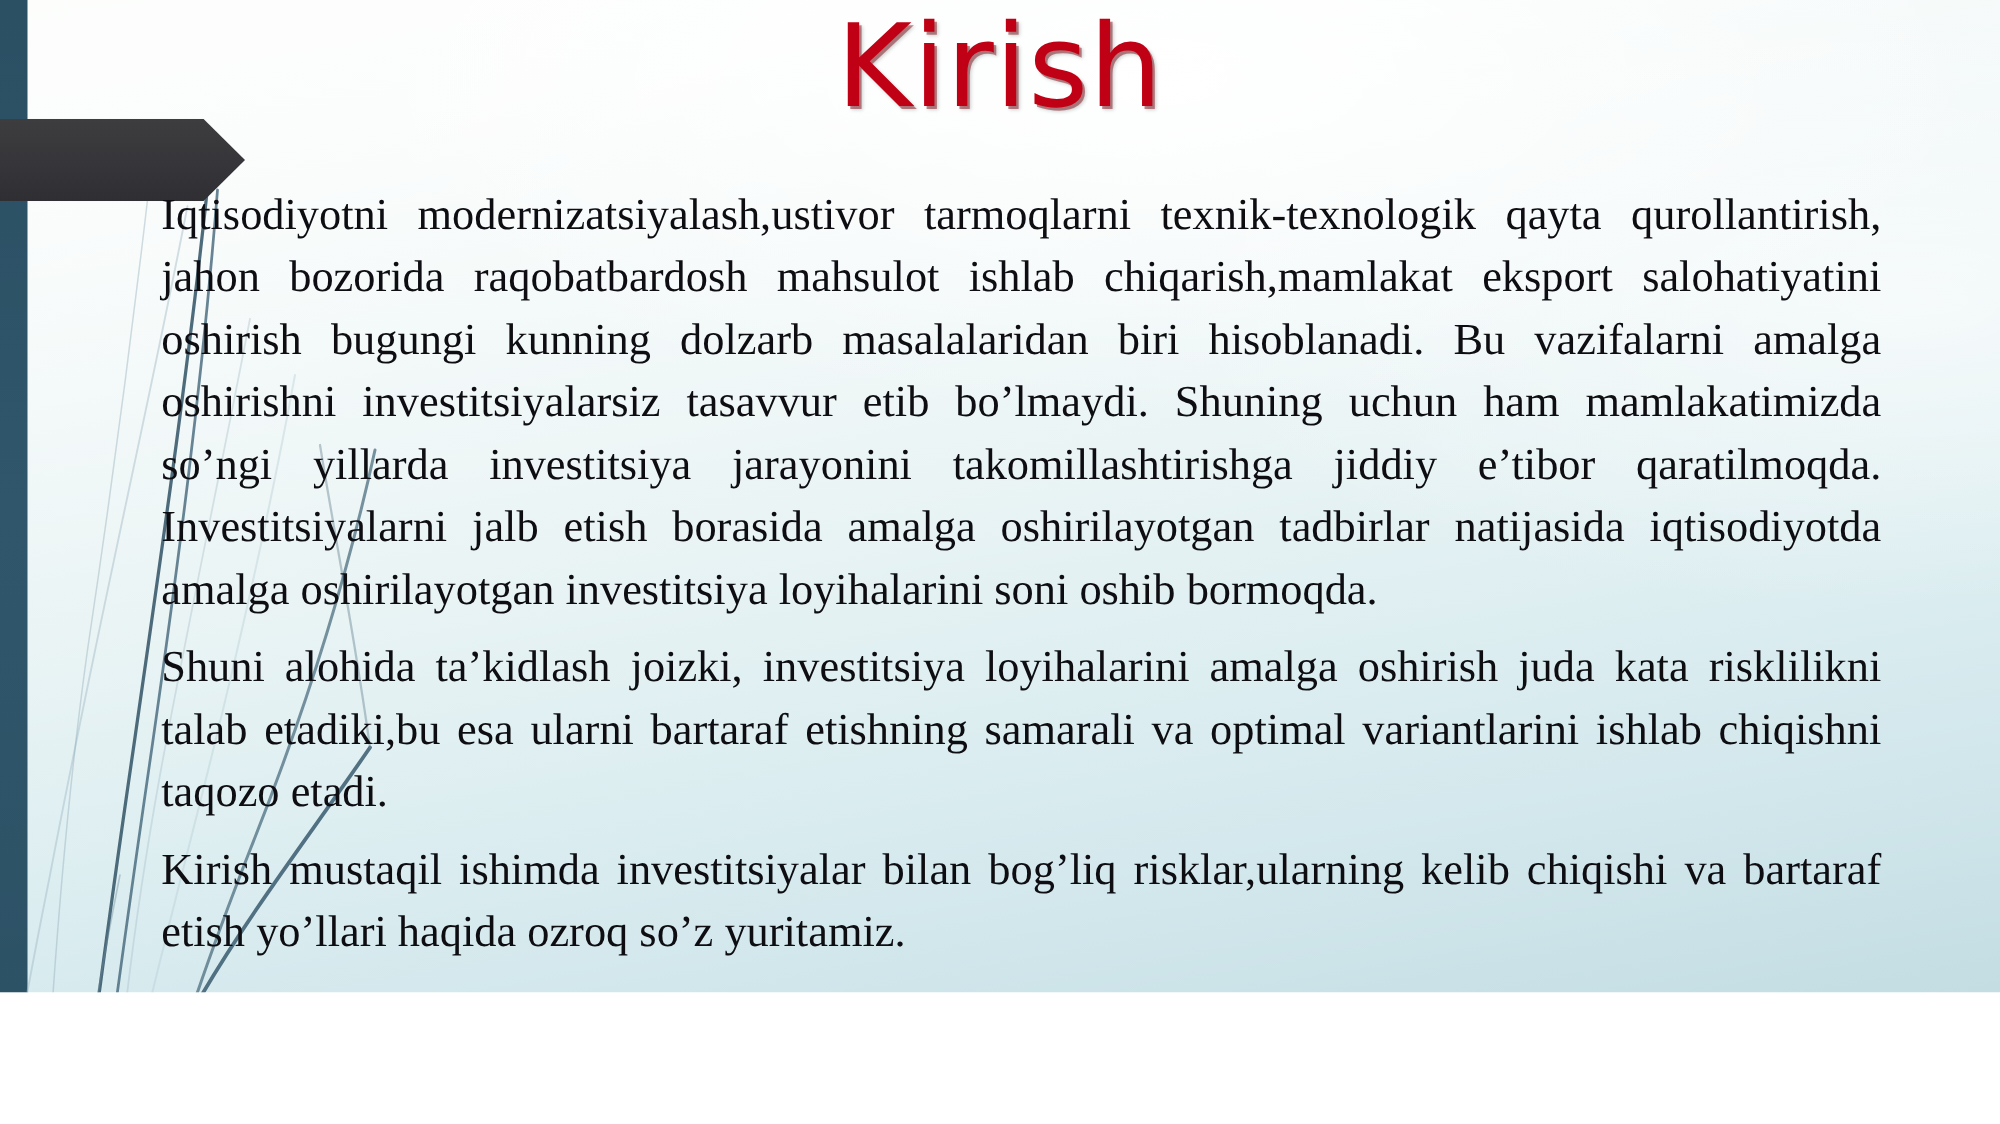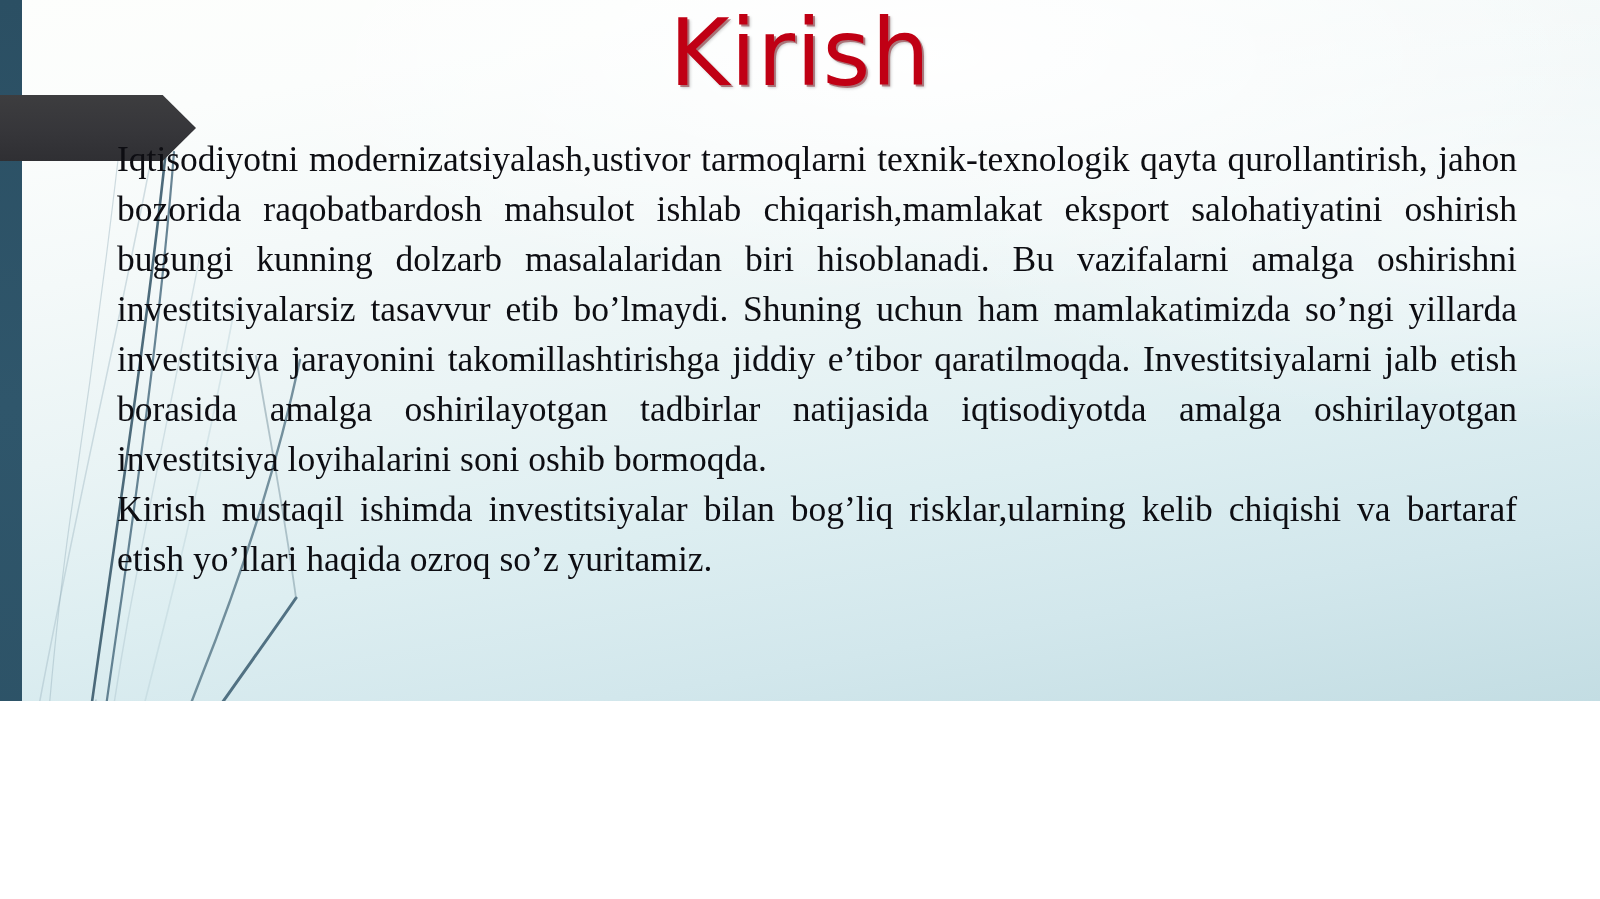--- a/index.html
+++ b/index.html
@@ -4,21 +4,21 @@
 <style>
   html, body {
     margin: 0;
     padding: 0;
     background: #ffffff;
   }
 
   #slide {
     position: relative;
     width: 1600px;
-    height: 701px;
+    height: 794px;
     overflow: hidden;
     background: linear-gradient(170deg,
         #fdfefc 0%,
         #fbfdfc 14%,
         #f4f9f9 30%,
         #eaf4f5 48%,
         #ddeef1 66%,
         #d2e7ec 82%,
         #c3dde3 100%);
     font-family: "Liberation Serif", "DejaVu Serif", serif;
@@ -91,21 +91,21 @@
     color: #0d0d12;
     font-size: 35.5px;
     line-height: 50px;
     text-align: justify;
     text-justify: inter-word;
     -webkit-hyphens: none;
     hyphens: none;
   }
 
   .body-copy p {
-    margin: 0;
+    margin: 12px;
     text-indent: 0;
   }
 
   .p-indent-1 { text-indent: 86px; }
   .p-indent-2 { text-indent: 74px; }
   .p-indent-3 { text-indent: 104px; }
 
   
   .body-copy p:last-child { text-align: justify; }
 </style>
@@ -142,16 +142,17 @@
       <path d="M96 700 C 84 760, 72 825, 62 899" stroke="#6c8a99" stroke-width="1.3" opacity="0.40"></path>
     </g>
   </svg>
 
   <div class="arrow-banner"></div>
 
   <div class="title">Kirish</div>
 
   <div class="body-copy">
     <p class="p-indent-1">Iqtisodiyotni modernizatsiyalash,ustivor tarmoqlarni texnik-texnologik qayta qurollantirish, jahon bozorida raqobatbardosh mahsulot ishlab chiqarish,mamlakat eksport salohatiyatini oshirish bugungi kunning dolzarb masalalaridan biri hisoblanadi. Bu vazifalarni amalga oshirishni investitsiyalarsiz tasavvur etib bo’lmaydi. Shuning uchun ham mamlakatimizda so’ngi yillarda investitsiya jarayonini takomillashtirishga jiddiy e’tibor qaratilmoqda. Investitsiyalarni jalb etish borasida amalga oshirilayotgan tadbirlar natijasida iqtisodiyotda amalga oshirilayotgan investitsiya loyihalarini soni oshib bormoqda.</p>
+    <p class="p-indent-2">Shuni alohida ta’kidlash joizki, investitsiya loyihalarini amalga oshirish juda kata risklilikni talab etadiki,bu esa ularni bartaraf etishning samarali va optimal variantlarini ishlab chiqishni taqozo etadi.</p>
     <p class="p-indent-3">Kirish mustaqil ishimda investitsiyalar bilan bog’liq risklar,ularning kelib chiqishi va bartaraf etish yo’llari haqida ozroq so’z yuritamiz.</p>
   </div>
 
 </div>
 
 </body></html>

